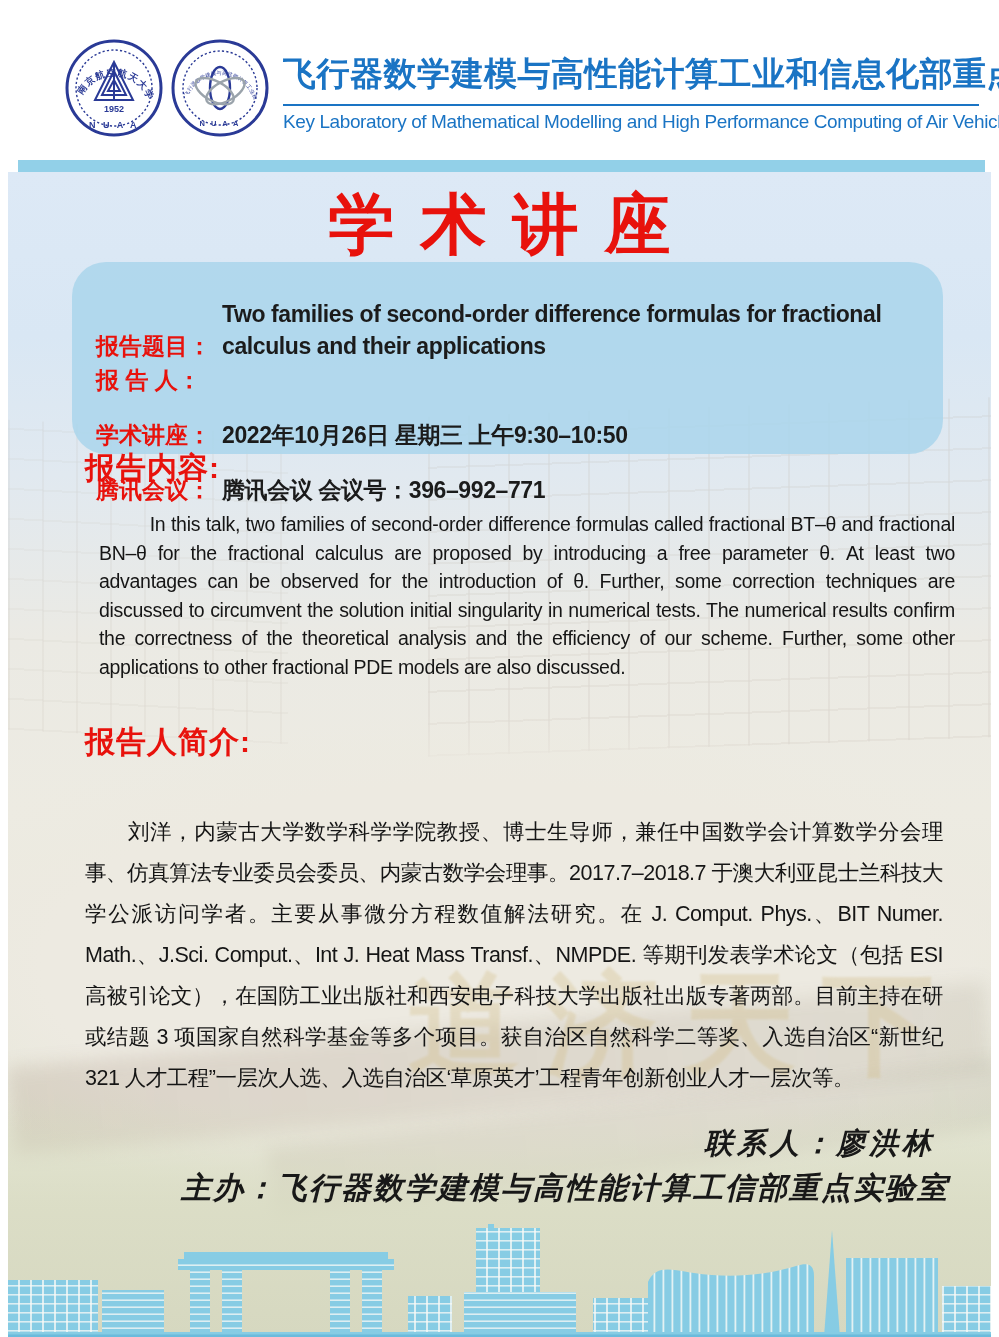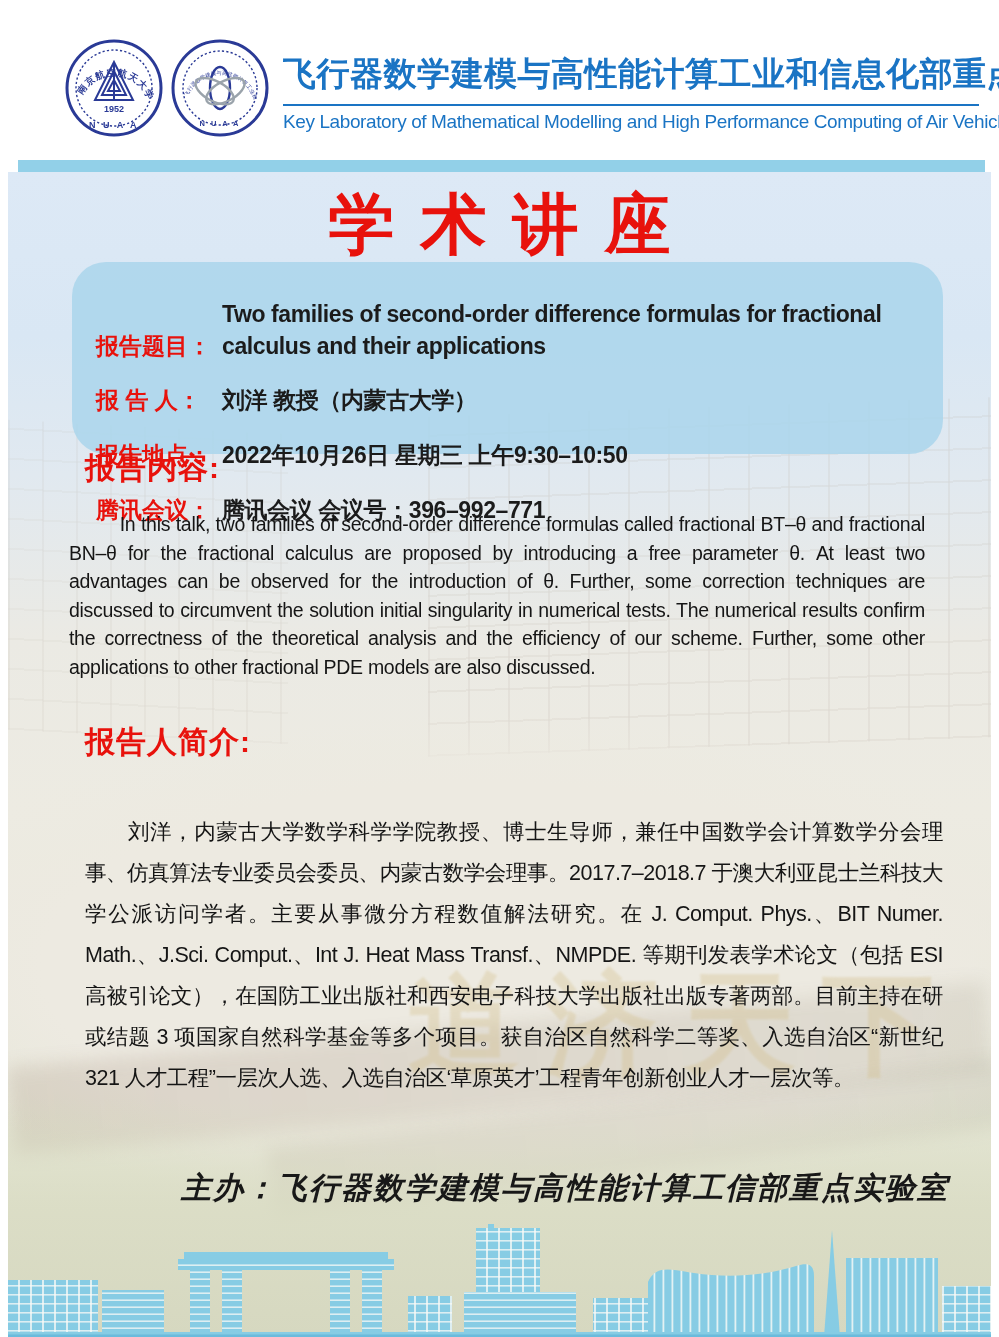--- a/index.html
+++ b/index.html
@@ -49,21 +49,21 @@
   .info-box{position:absolute;left:64px;top:90px;width:871px;height:192px;z-index:3;
     background:rgba(171,214,235,.87);border-radius:34px;box-sizing:border-box;padding:17px 18px 12px 24px;}
   .info-row{display:flex;align-items:flex-end;margin-bottom:3px;}
   .info-label{flex:0 0 126px;font-size:23px;font-weight:bold;color:#e8120c;line-height:1.38;white-space:nowrap;}
   .info-value{flex:1;font-size:23px;font-weight:bold;color:#1b1b1b;line-height:1.38;letter-spacing:-0.4px;margin-top:20px;}
 
   
   .sec-title{position:absolute;left:77px;z-index:3;font-size:30px;font-weight:bold;color:#e8120c;letter-spacing:1px;}
   .sec-title.content{top:276px;}
   .sec-title.bio{top:550px;}
-  .content-para{position:absolute;left:61px;top:338px;width:856px;z-index:3;
+  .content-para{position:absolute;left:91px;top:338px;width:856px;z-index:3;
     font-size:19.5px;line-height:28.5px;letter-spacing:-0.3px;color:#151515;text-align:justify;text-indent:2.6em;}
   .bio-para{position:absolute;left:77px;top:596px;width:858px;z-index:3;
     font-size:21.5px;line-height:41px;letter-spacing:-0.5px;color:#151515;text-align:justify;text-indent:2em;margin-top:44px;}
 
   
   .footer-contact,.footer-organizer{position:absolute;z-index:3;color:#181818;white-space:nowrap;
     font-family:"Liberation Serif",serif;font-style:italic;font-weight:bold;}
   .footer-contact{right:56px;top:952px;font-size:29px;letter-spacing:4px;}
   .footer-organizer{right:42px;top:996px;font-size:30px;letter-spacing:2px;}
 
@@ -129,38 +129,38 @@
 
     <div class="banner-title">学术讲座</div>
 
     <div class="info-box">
       <div class="info-row">
         <span class="info-label">报告题目：</span>
         <span class="info-value">Two families of second-order difference formulas for fractional calculus and their applications</span>
       </div>
       <div class="info-row">
         <span class="info-label">报 告 人：</span>
-        <span class="info-value">刘洋 教授（内蒙古大学）</span>
-      </div>
-      <div class="info-row">
-        <span class="info-label">报告地点：</span>
+      </div>
+      <div class="info-row">
+        <span class="info-label">学术讲座：</span>
         <span class="info-value">2022年10月26日 星期三 上午9:30–10:50</span>
       </div>
       <div class="info-row">
         <span class="info-label">腾讯会议：</span>
         <span class="info-value">腾讯会议 会议号：396–992–771</span>
       </div>
     </div>
 
     <div class="sec-title content">报告内容:</div>
     <div class="content-para">In this talk, two families of second-order difference formulas called fractional BT–θ and fractional BN–θ for the fractional calculus are proposed by introducing a free parameter θ. At least two advantages can be observed for the introduction of θ. Further, some correction techniques are discussed to circumvent the solution initial singularity in numerical tests. The numerical results confirm the correctness of the theoretical analysis and the efficiency of our scheme. Further, some other applications to other fractional PDE models are also discussed.</div>
 
     <div class="sec-title bio">报告人简介:</div>
     <div class="bio-para">刘洋，内蒙古大学数学科学学院教授、博士生导师，兼任中国数学会计算数学分会理事、仿真算法专业委员会委员、内蒙古数学会理事。2017.7–2018.7 于澳大利亚昆士兰科技大学公派访问学者。主要从事微分方程数值解法研究。在 J. Comput. Phys.、BIT Numer. Math.、J.Sci. Comput.、Int J. Heat Mass Transf.、NMPDE. 等期刊发表学术论文（包括 ESI 高被引论文），在国防工业出版社和西安电子科技大学出版社出版专著两部。目前主持在研或结题 3 项国家自然科学基金等多个项目。获自治区自然科学二等奖、入选自治区“新世纪 321 人才工程”一层次人选、入选自治区‘草原英才’工程青年创新创业人才一层次等。</div>
 
+    <div class="footer-contact">联系人：廖洪林</div>
     <div class="footer-organizer">主办：飞行器数学建模与高性能计算工信部重点实验室</div>
 
     <svg class="skyline" viewBox="0 0 983 113" preserveAspectRatio="none">
       <defs>
         <pattern id="pv" width="9" height="113" patternUnits="userSpaceOnUse">
           <rect width="9" height="113" fill="#7ccbe9"></rect>
           <rect x="6.5" width="1.8" height="113" fill="rgba(255,255,255,.8)"></rect>
         </pattern>
         <pattern id="pg" width="12" height="9" patternUnits="userSpaceOnUse">
           <rect width="12" height="9" fill="#7ccbe9"></rect>

